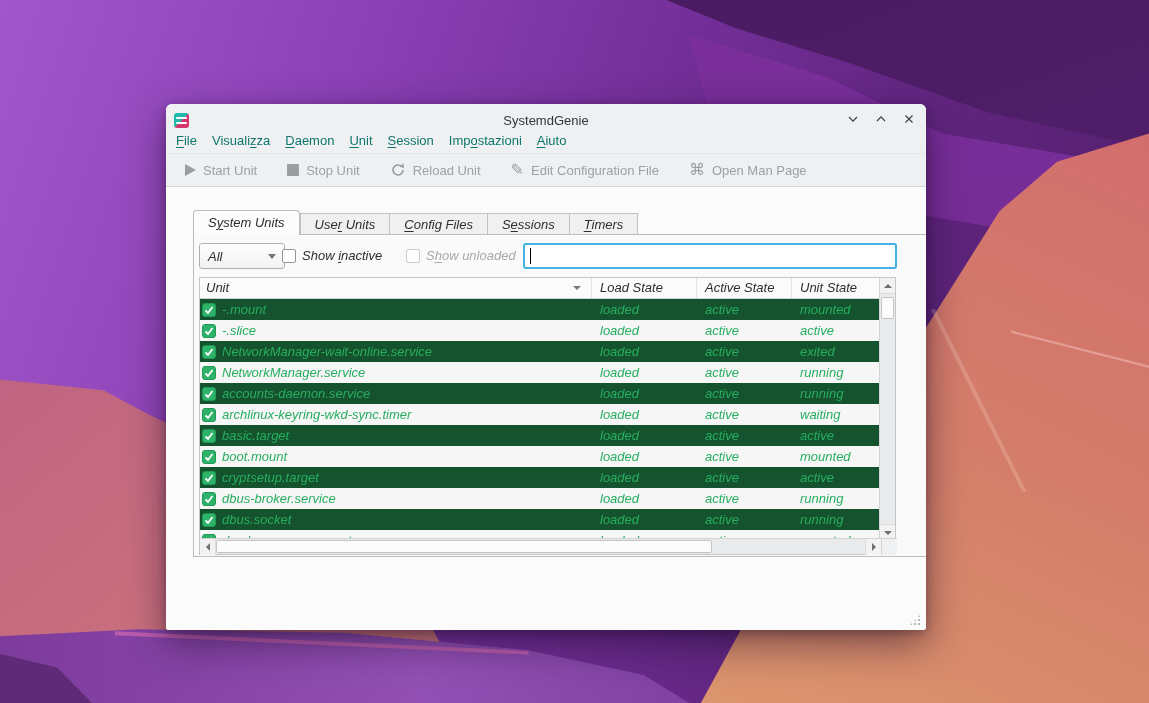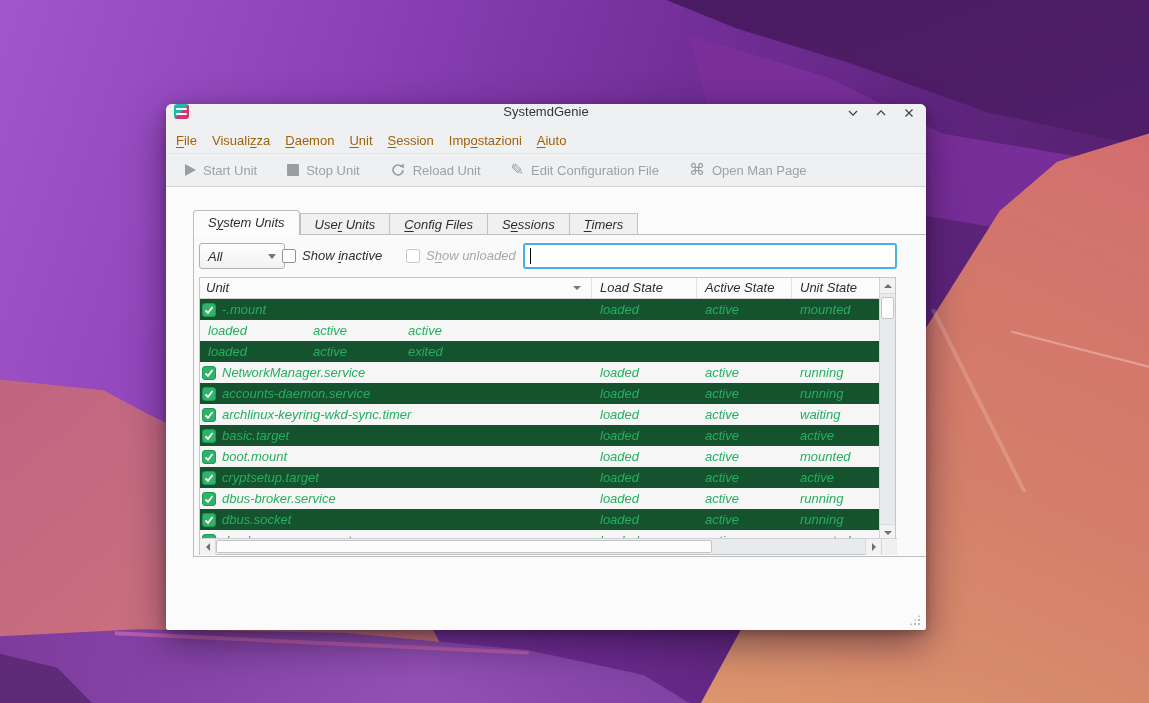--- a/index.html
+++ b/index.html
@@ -25,32 +25,32 @@
   .wp-corner { clip-path:polygon(0 93%,5% 95%,8% 100%,0 100%); background:#5f2a77; }
   .wp-ridge1 { clip-path:polygon(88% 47%,100% 52%,100% 52.35%,88% 47.35%); background:rgba(255,230,220,.35); }
   .wp-ridge2 { clip-path:polygon(81% 44%,89% 70%,89.35% 70%,81.4% 44%); background:rgba(255,230,220,.22); }
 
   
   .window { position:absolute; left:166px; top:104px; width:760px; height:526px;
     background:#eff0f1; border-radius:6px 6px 3px 3px; overflow:hidden;
     box-shadow:0 14px 38px rgba(25,8,38,.5), 0 3px 10px rgba(0,0,0,.25);
     color:#2b2e31; font-size:13px; }
 
-  .titlebar { height:24px; display:flex; align-items:flex-start; position:relative;
+  .titlebar { height:24px; display:flex; align-items:flex-end; position:relative;
     background:#eff0f1; padding:0 8px; }
   .win-icon { width:15px; height:15px; border-radius:3px; position:relative; overflow:hidden;
     background:linear-gradient(135deg,#1fb9ab 0%,#1fb9ab 48%,#d6366e 52%,#d6366e 100%); flex:0 0 auto; }
   .win-icon i { position:absolute; left:2px; right:2px; height:1.5px; background:#fff; border-radius:1px; }
   .win-icon i:nth-child(1){ top:4px; } .win-icon i:nth-child(2){ top:9px; }
   .win-title { position:absolute; left:0; right:0; text-align:center; color:#31363a; }
   .win-btns { margin-left:auto; display:flex; gap:10px; z-index:1; }
   .win-btn { width:18px; height:18px; display:flex; align-items:center; justify-content:center; cursor:default; }
 
   .menubar { height:25px; display:flex; align-items:center; gap:15px; padding:0 10px; background:#eff0f1; }
-  .menu-item { color:#a16207; }
+  .menu-item { color:#0f766e; }
   u { text-underline-offset:2px; }
 
   .toolbar { height:34px; display:flex; align-items:center; gap:30px; padding:0 19px;
     background:#eff0f1; border-top:1px solid #e4e5e6; border-bottom:1px solid #d5d6d7; }
   .tbtn { display:flex; align-items:center; gap:7px; color:#9ea1a4; }
   .icon-play { width:0; height:0; border-left:11px solid #9b9ea1; border-top:6.5px solid transparent; border-bottom:6.5px solid transparent; }
   .icon-stop { width:12px; height:12px; background:#9b9ea1; border-radius:1px; }
   .glyph { color:#9b9ea1; font-size:16px; line-height:1; font-family:"DejaVu Sans",sans-serif; }
 
   .content { position:relative; height:444px; background:#fbfbfc;font-style:italic; }
@@ -253,25 +253,41 @@
                     <polyline points="2.5,6.5 5,9 9.5,3" fill="none" stroke="#fff" stroke-width="1.8"></polyline>
                   </svg>
               </span>
               <span>-.mount</span>
             </span>
             <span class="cell c-load">loaded</span>
             <span class="cell c-active">active</span>
             <span class="cell c-state">mounted</span>
           </div>
             <div class="trow">
+            <span class="cell c-unit">
+              <span class="uchk">
+                <svg width="12" height="12">
+                    <polyline points="2.5,6.5 5,9 9.5,3" fill="none" stroke="#fff" stroke-width="1.8"></polyline>
+                  </svg>
+              </span>
+              <span>-.slice</span>
+            </span>
             <span class="cell c-load">loaded</span>
             <span class="cell c-active">active</span>
             <span class="cell c-state">active</span>
           </div>
             <div class="trow">
+            <span class="cell c-unit">
+              <span class="uchk">
+                <svg width="12" height="12">
+                    <polyline points="2.5,6.5 5,9 9.5,3" fill="none" stroke="#fff" stroke-width="1.8"></polyline>
+                  </svg>
+              </span>
+              <span>NetworkManager-wait-online.service</span>
+            </span>
             <span class="cell c-load">loaded</span>
             <span class="cell c-active">active</span>
             <span class="cell c-state">exited</span>
           </div>
             <div class="trow">
             <span class="cell c-unit">
               <span class="uchk">
                 <svg width="12" height="12">
                     <polyline points="2.5,6.5 5,9 9.5,3" fill="none" stroke="#fff" stroke-width="1.8"></polyline>
                   </svg>

